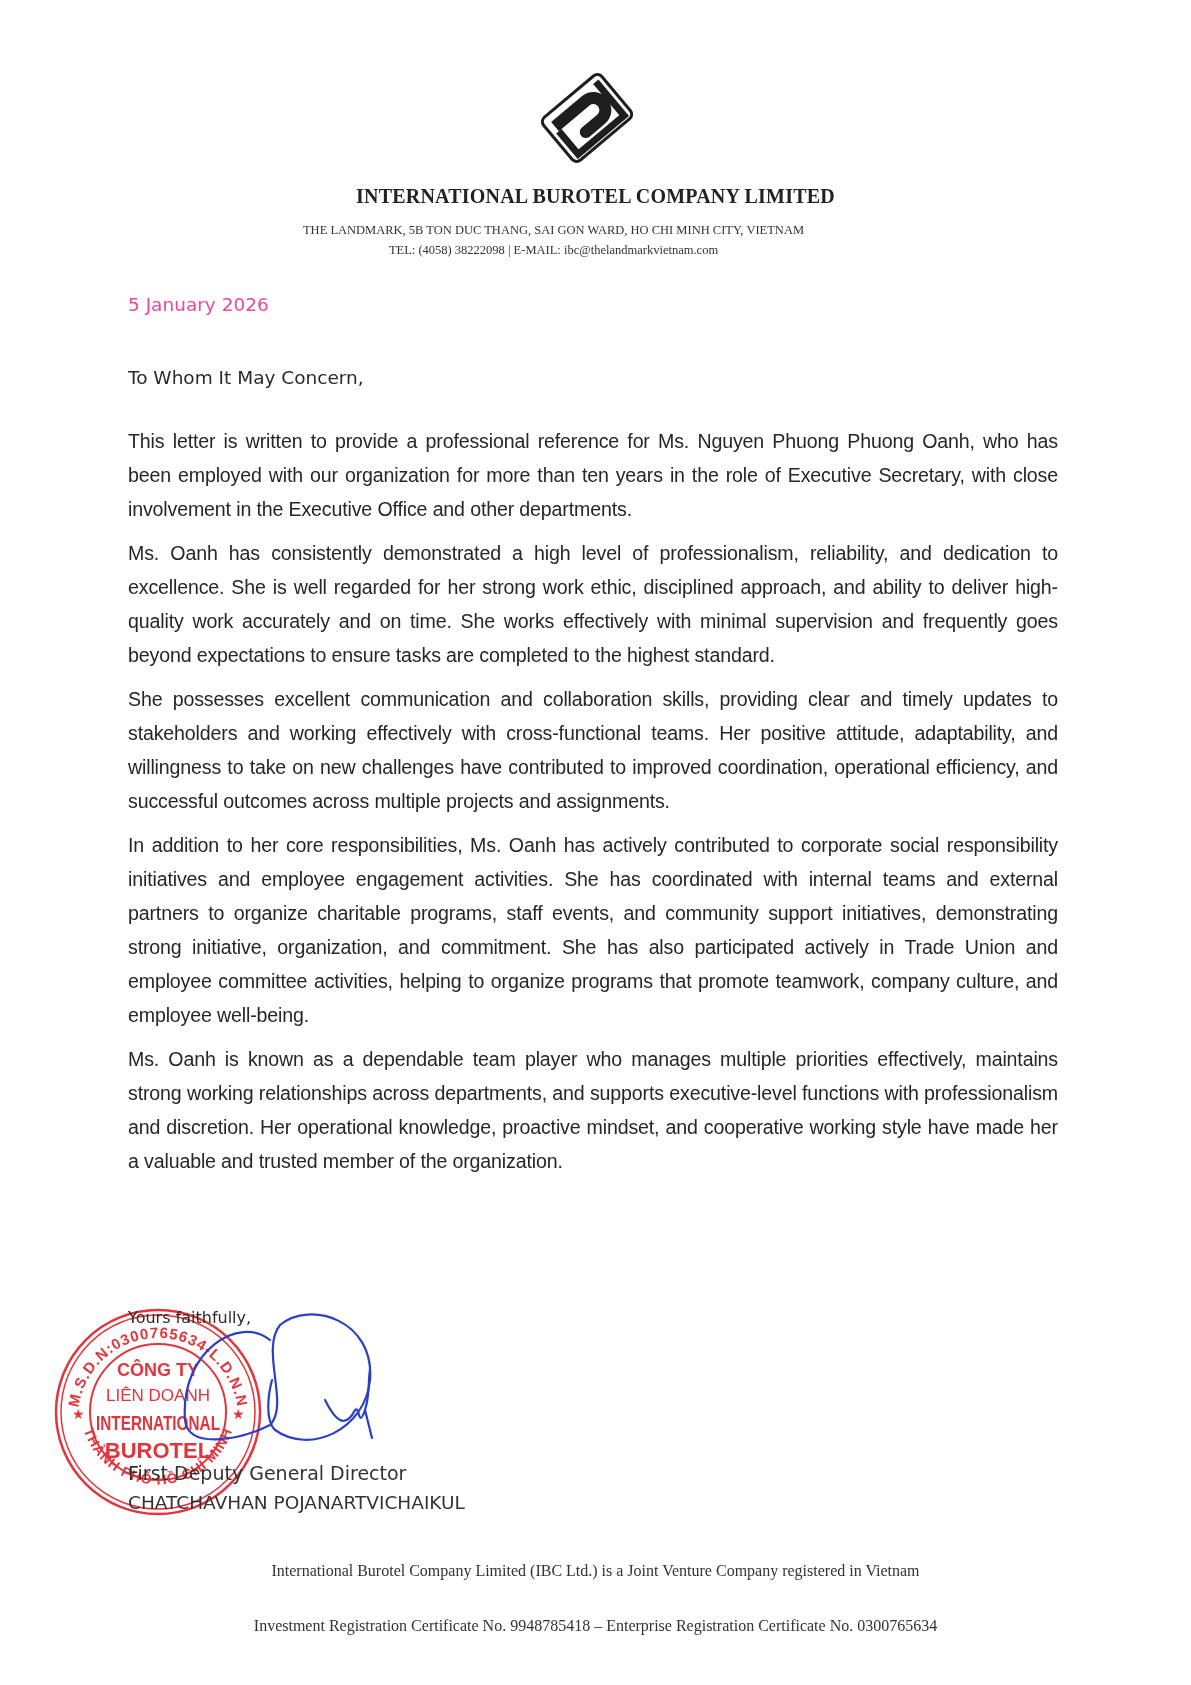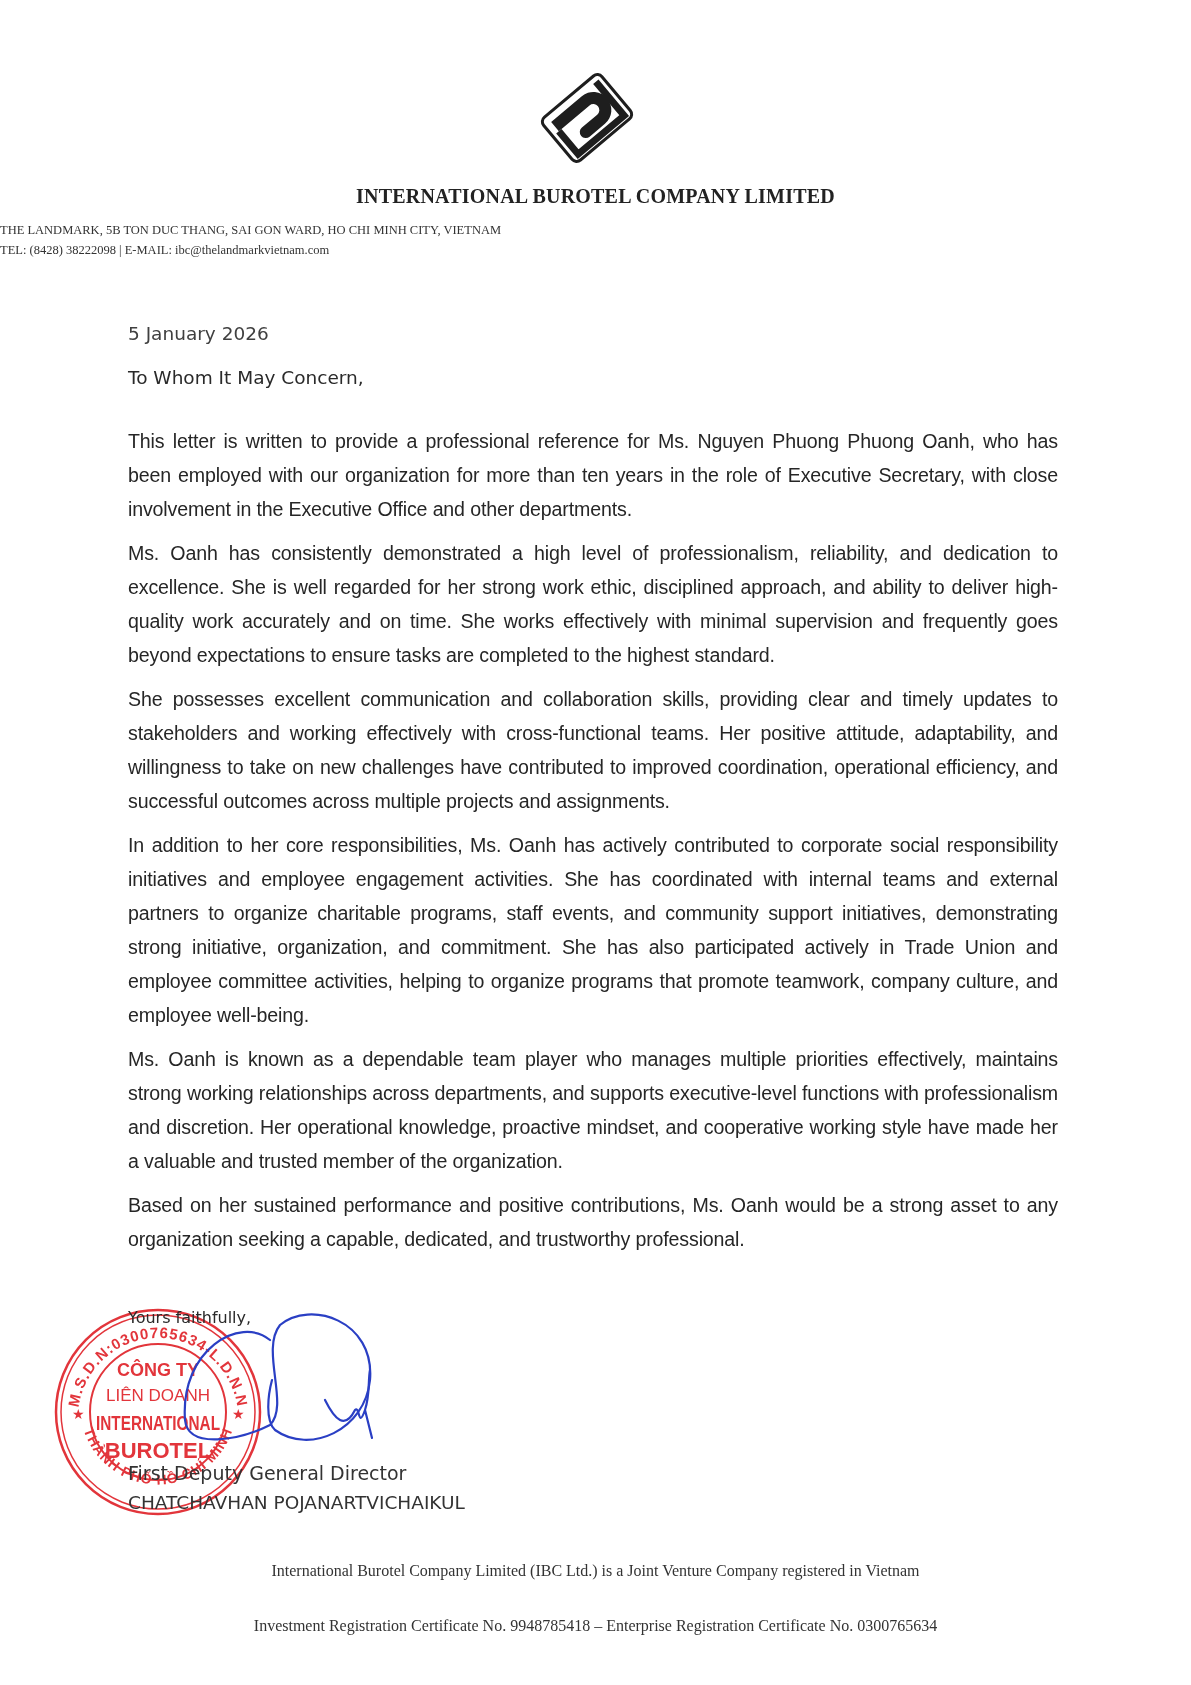--- a/index.html
+++ b/index.html
@@ -1,22 +1,22 @@
 <!DOCTYPE html>
 <html><head>
 <meta charset="utf-8">
 <style>
   html, body { margin: 0; padding: 0; background: #ffffff; }
   body { width: 1191px; height: 1685px; position: relative; overflow: hidden; font-family: "DejaVu Sans", sans-serif; color: #222; }
   .logo { position: absolute; left: 537px; top: 68px; width: 100px; height: 100px; }
   .company-name { position: absolute; top: 185px; left: 0; width: 1191px; text-align: center; font-family: "Liberation Serif", serif; font-weight: bold; font-size: 20px; letter-spacing: 0.2px; color: #222; }
-  .addr { position: absolute; left: 0; width: 1107px; font-family: "Liberation Serif", serif; font-size: 12.5px; color: #333; }
+  .addr { position: absolute; left: 0; width: 1107px; text-align: center; font-family: "Liberation Serif", serif; font-size: 12.5px; color: #333; }
   .addr.l1 { top: 223px; }
   .addr.l2 { top: 243px; }
-  .date { position: absolute; left: 128px; top: 323px; font-size: 18.5px; font-family: "DejaVu Sans", sans-serif; color: #404040; }
+  .date { position: absolute; left: 128px; top: 294px; font-size: 18.5px; font-family: "DejaVu Sans", sans-serif; color: #ec4899; }
   .salutation { position: absolute; left: 128px; top: 367px; font-size: 18.5px; font-family: "DejaVu Sans", sans-serif; color: #2a2a2a; }
   .paragraphs { position: absolute; left: 128px; top: 424px; width: 930px; }
   .para { margin: 0 0 10px 0; font-family: "Liberation Sans", sans-serif; font-size: 19.6px; line-height: 34px; text-align: justify; color: #262626; letter-spacing: -0.15px; }
   .sign-off { position: absolute; left: 128px; top: 1308px; font-family: "DejaVu Sans", sans-serif; font-size: 16px; color: #2a2a2a; z-index: 2; }
   .signer-title { position: absolute; left: 128px; top: 1462px; font-family: "DejaVu Sans", sans-serif; font-size: 19px; color: #333; z-index: 2; }
   .signer-name { position: absolute; left: 128px; top: 1492px; font-family: "DejaVu Sans", sans-serif; font-size: 18.5px; color: #333; z-index: 2; }
   .stamp { position: absolute; left: 52px; top: 1306px; width: 212px; height: 212px; z-index: 1; opacity: 0.92; }
   .signature { position: absolute; left: 160px; top: 1310px; width: 230px; height: 150px; z-index: 3; }
   .footer { position: absolute; left: 0; width: 1191px; text-align: center; font-family: "Liberation Serif", serif; font-size: 16px; color: #333; }
   .footer.f1 { top: 1562px; }
@@ -27,32 +27,31 @@
 
 <svg class="logo" viewBox="0 0 100 100">
   <g transform="rotate(-40 50 50)">
     <rect x="12" y="22" width="76" height="56" rx="6" fill="none" stroke="#1e1e1e" stroke-width="3"></rect>
     <path d="M20 30 h40 a18 18 0 0 1 0 36 h-20 a6 6 0 0 1 0 -12 h20 a6 6 0 0 0 0 -12 h-40 z" fill="#1e1e1e"></path>
     <path d="M20 42 v30 h60 v-44" fill="none" stroke="#1e1e1e" stroke-width="7"></path>
   </g>
 </svg>
 <div class="company-name">INTERNATIONAL BUROTEL COMPANY LIMITED</div>
 <div class="addr l1">THE LANDMARK, 5B TON DUC THANG, SAI GON WARD, HO CHI MINH CITY, VIETNAM</div>
-<div class="addr l2">TEL: (8428) 38222098 | E-MAIL: ibc@thelandmarkvietnam.com</div>
+<div class="addr l2">TEL: (4058) 38222098 | E-MAIL: ibc@thelandmarkvietnam.com</div>
 
 <div class="date">5 January 2026</div>
 <div class="salutation">To Whom It May Concern,</div>
 
 <div class="paragraphs">
   <p class="para">This letter is written to provide a professional reference for Ms. Nguyen Phuong Phuong Oanh, who has been employed with our organization for more than ten years in the role of Executive Secretary, with close involvement in the Executive Office and other departments.</p>
   <p class="para">Ms. Oanh has consistently demonstrated a high level of professionalism, reliability, and dedication to excellence. She is well regarded for her strong work ethic, disciplined approach, and ability to deliver high-quality work accurately and on time. She works effectively with minimal supervision and frequently goes beyond expectations to ensure tasks are completed to the highest standard.</p>
   <p class="para">She possesses excellent communication and collaboration skills, providing clear and timely updates to stakeholders and working effectively with cross-functional teams. Her positive attitude, adaptability, and willingness to take on new challenges have contributed to improved coordination, operational efficiency, and successful outcomes across multiple projects and assignments.</p>
   <p class="para">In addition to her core responsibilities, Ms. Oanh has actively contributed to corporate social responsibility initiatives and employee engagement activities. She has coordinated with internal teams and external partners to organize charitable programs, staff events, and community support initiatives, demonstrating strong initiative, organization, and commitment. She has also participated actively in Trade Union and employee committee activities, helping to organize programs that promote teamwork, company culture, and employee well-being.</p>
   <p class="para">Ms. Oanh is known as a dependable team player who manages multiple priorities effectively, maintains strong working relationships across departments, and supports executive-level functions with professionalism and discretion. Her operational knowledge, proactive mindset, and cooperative working style have made her a valuable and trusted member of the organization.</p>
-  <p class="para">Based on her sustained performance and positive contributions, Ms. Oanh would be a strong asset to any organization seeking a capable, dedicated, and trustworthy professional.</p>
 </div>
 
 <div class="sign-off">Yours faithfully,</div>
 
 <svg class="stamp" viewBox="0 0 212 212">
   <defs>
     <path id="topArc" d="M 26 112 A 80 80 0 0 1 186 112"></path>
     <path id="botArc" d="M 30 118 A 78 78 0 0 0 182 118"></path>
   </defs>
   <g fill="none" stroke="#e0242b">

